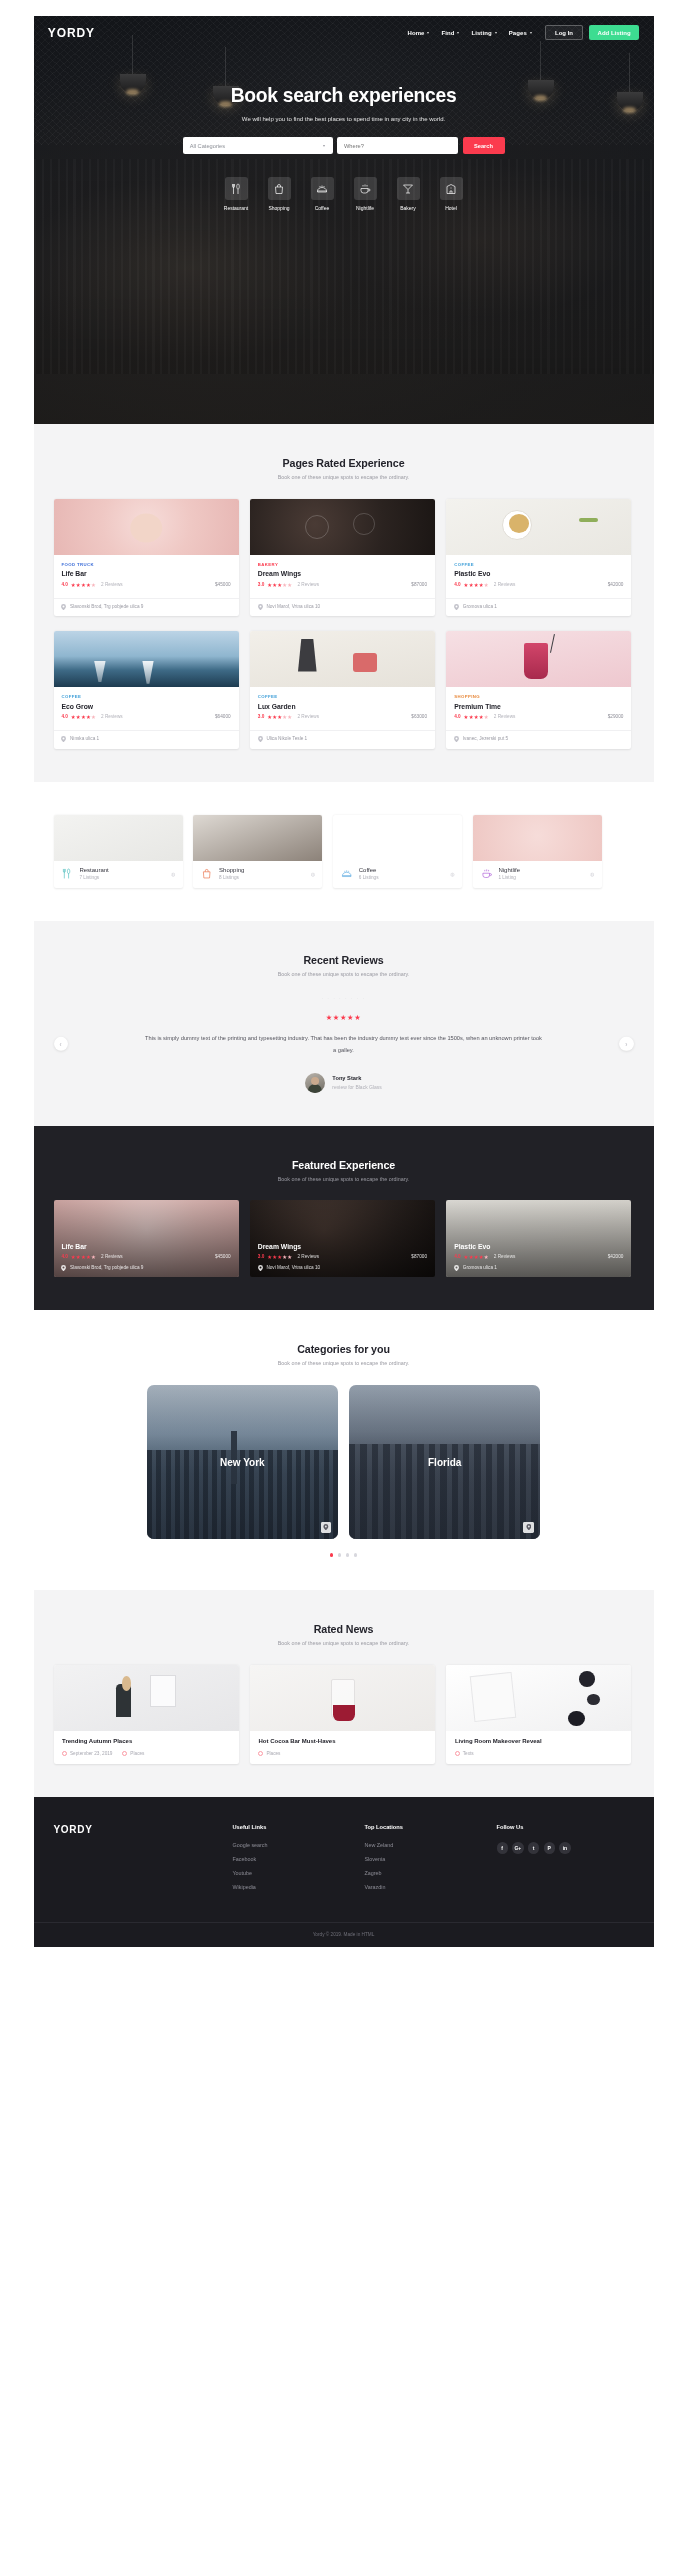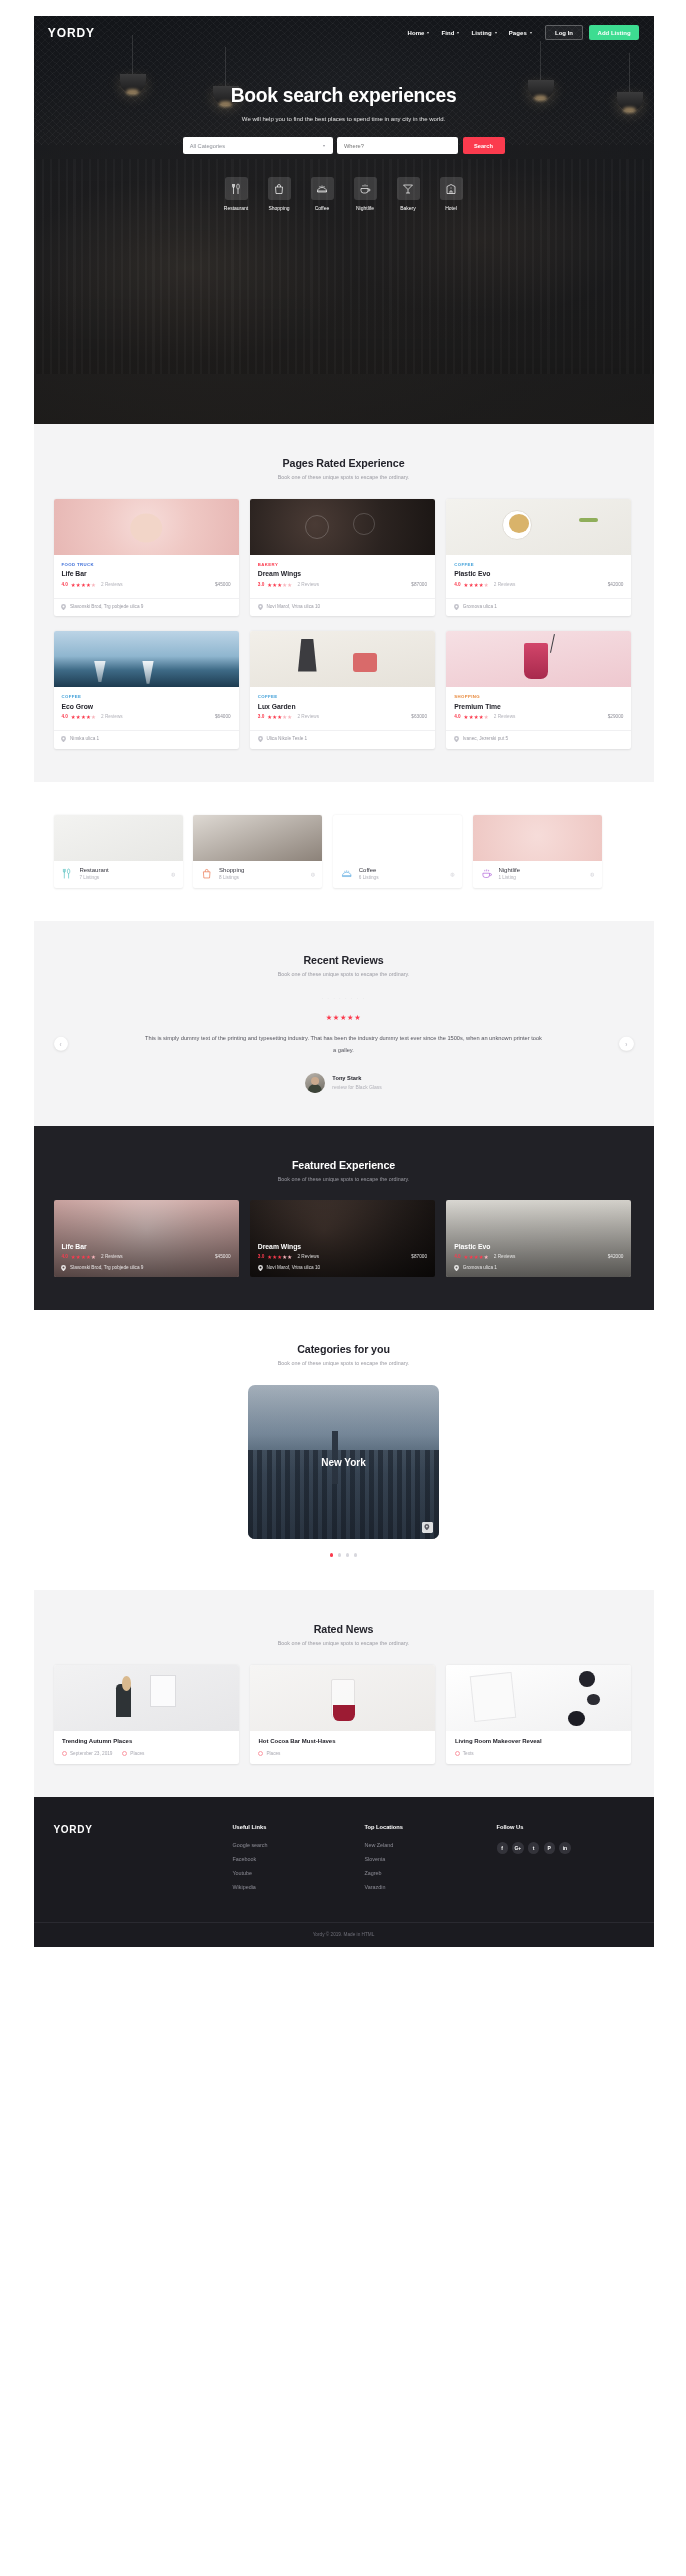--- a/index.html
+++ b/index.html
@@ -650,20 +650,30 @@
           <div style="position:absolute;left:0;right:0;bottom:0;height:58%;background:repeating-linear-gradient(90deg,rgba(40,50,62,.85) 0 5px,rgba(70,84,100,.7) 5px 9.3px);"></div>
           <div style="position:absolute;left:44%;bottom:36%;width:6.4px;height:53px;background:#3a4654;"></div>
           <div class="rcard-shade"></div>
           <div class="rcard-title">New York</div>
           <div class="rcard-pin">
             <svg viewBox="0 0 10 13">
                 <path d="M5 0a5 5 0 00-5 5c0 3.5 5 8 5 8s5-4.5 5-8a5 5 0 00-5-5zm0 7a2 2 0 110-4 2 2 0 010 4z"></path>
               </svg>
           </div>
         </div>
+        <div class="rcard" style="background:linear-gradient(180deg,#b9c6d4 0%,#8c9aab 30%,#4b5565 60%,#2b323d 100%);">
+          <div style="position:absolute;left:0;right:0;bottom:0;height:62%;background:repeating-linear-gradient(90deg,rgba(52,60,72,.88) 0 6.4px,rgba(84,94,108,.72) 6.4px 11.4px);"></div>
+          <div class="rcard-shade"></div>
+          <div class="rcard-title">Florida</div>
+          <div class="rcard-pin">
+            <svg viewBox="0 0 10 13">
+                <path d="M5 0a5 5 0 00-5 5c0 3.5 5 8 5 8s5-4.5 5-8a5 5 0 00-5-5zm0 7a2 2 0 110-4 2 2 0 010 4z"></path>
+              </svg>
+          </div>
+        </div>
       </div>
       <div class="dots">
         <div class="dot active"></div>
         <div class="dot"></div>
         <div class="dot"></div>
         <div class="dot"></div>
       </div>
     </div>
   </section>
 

